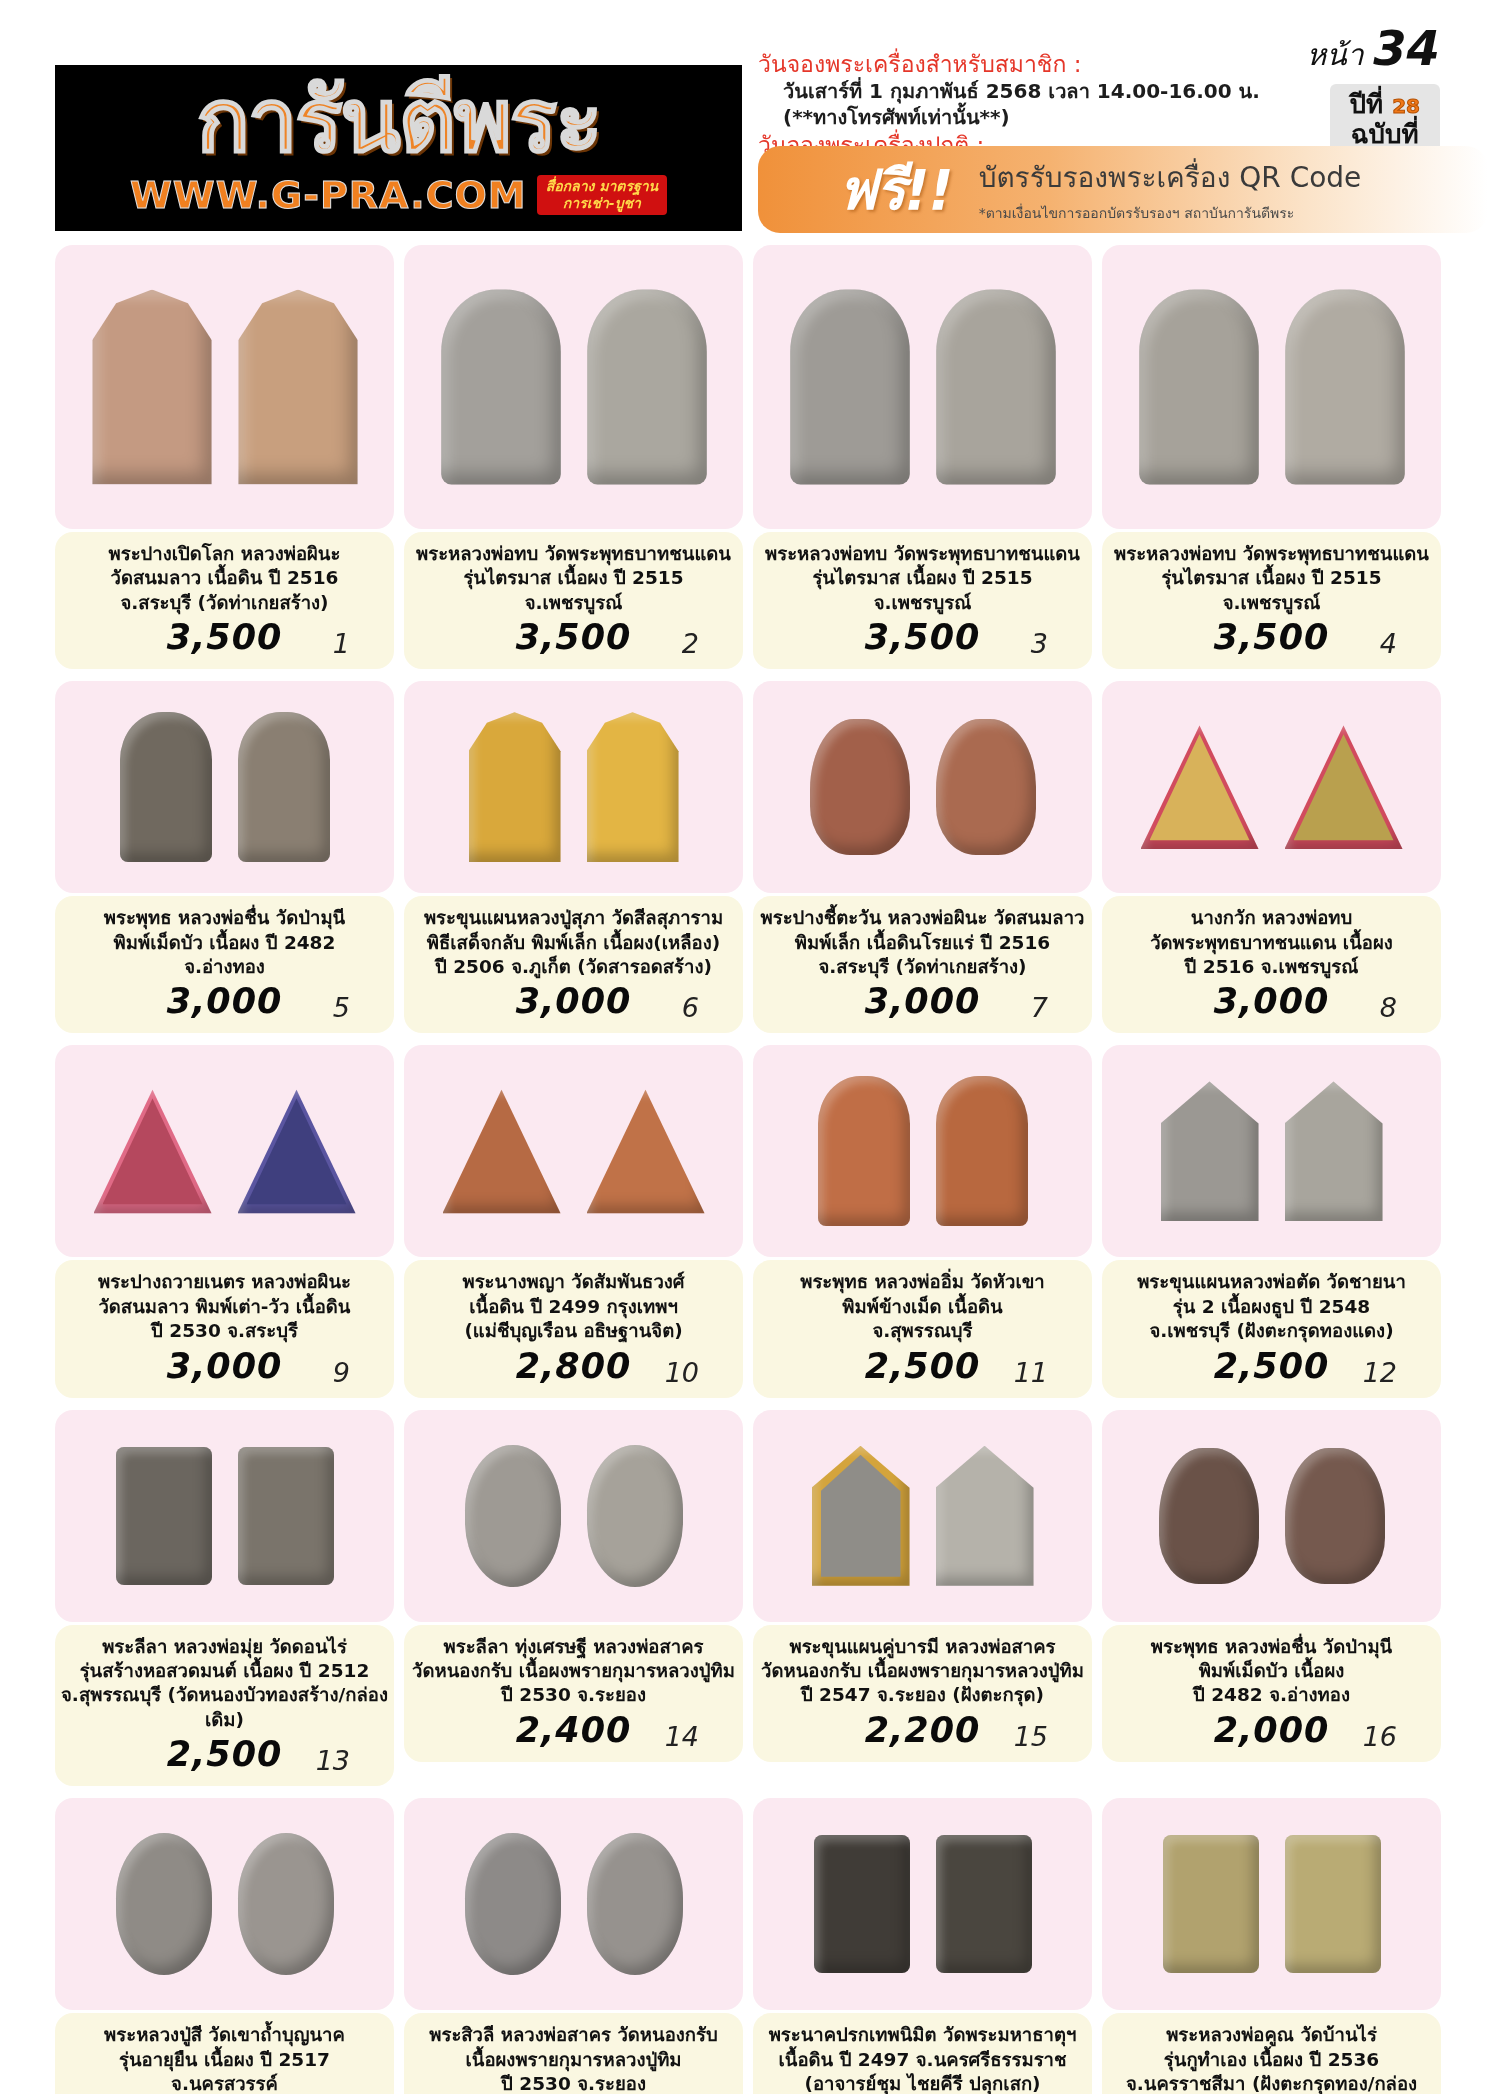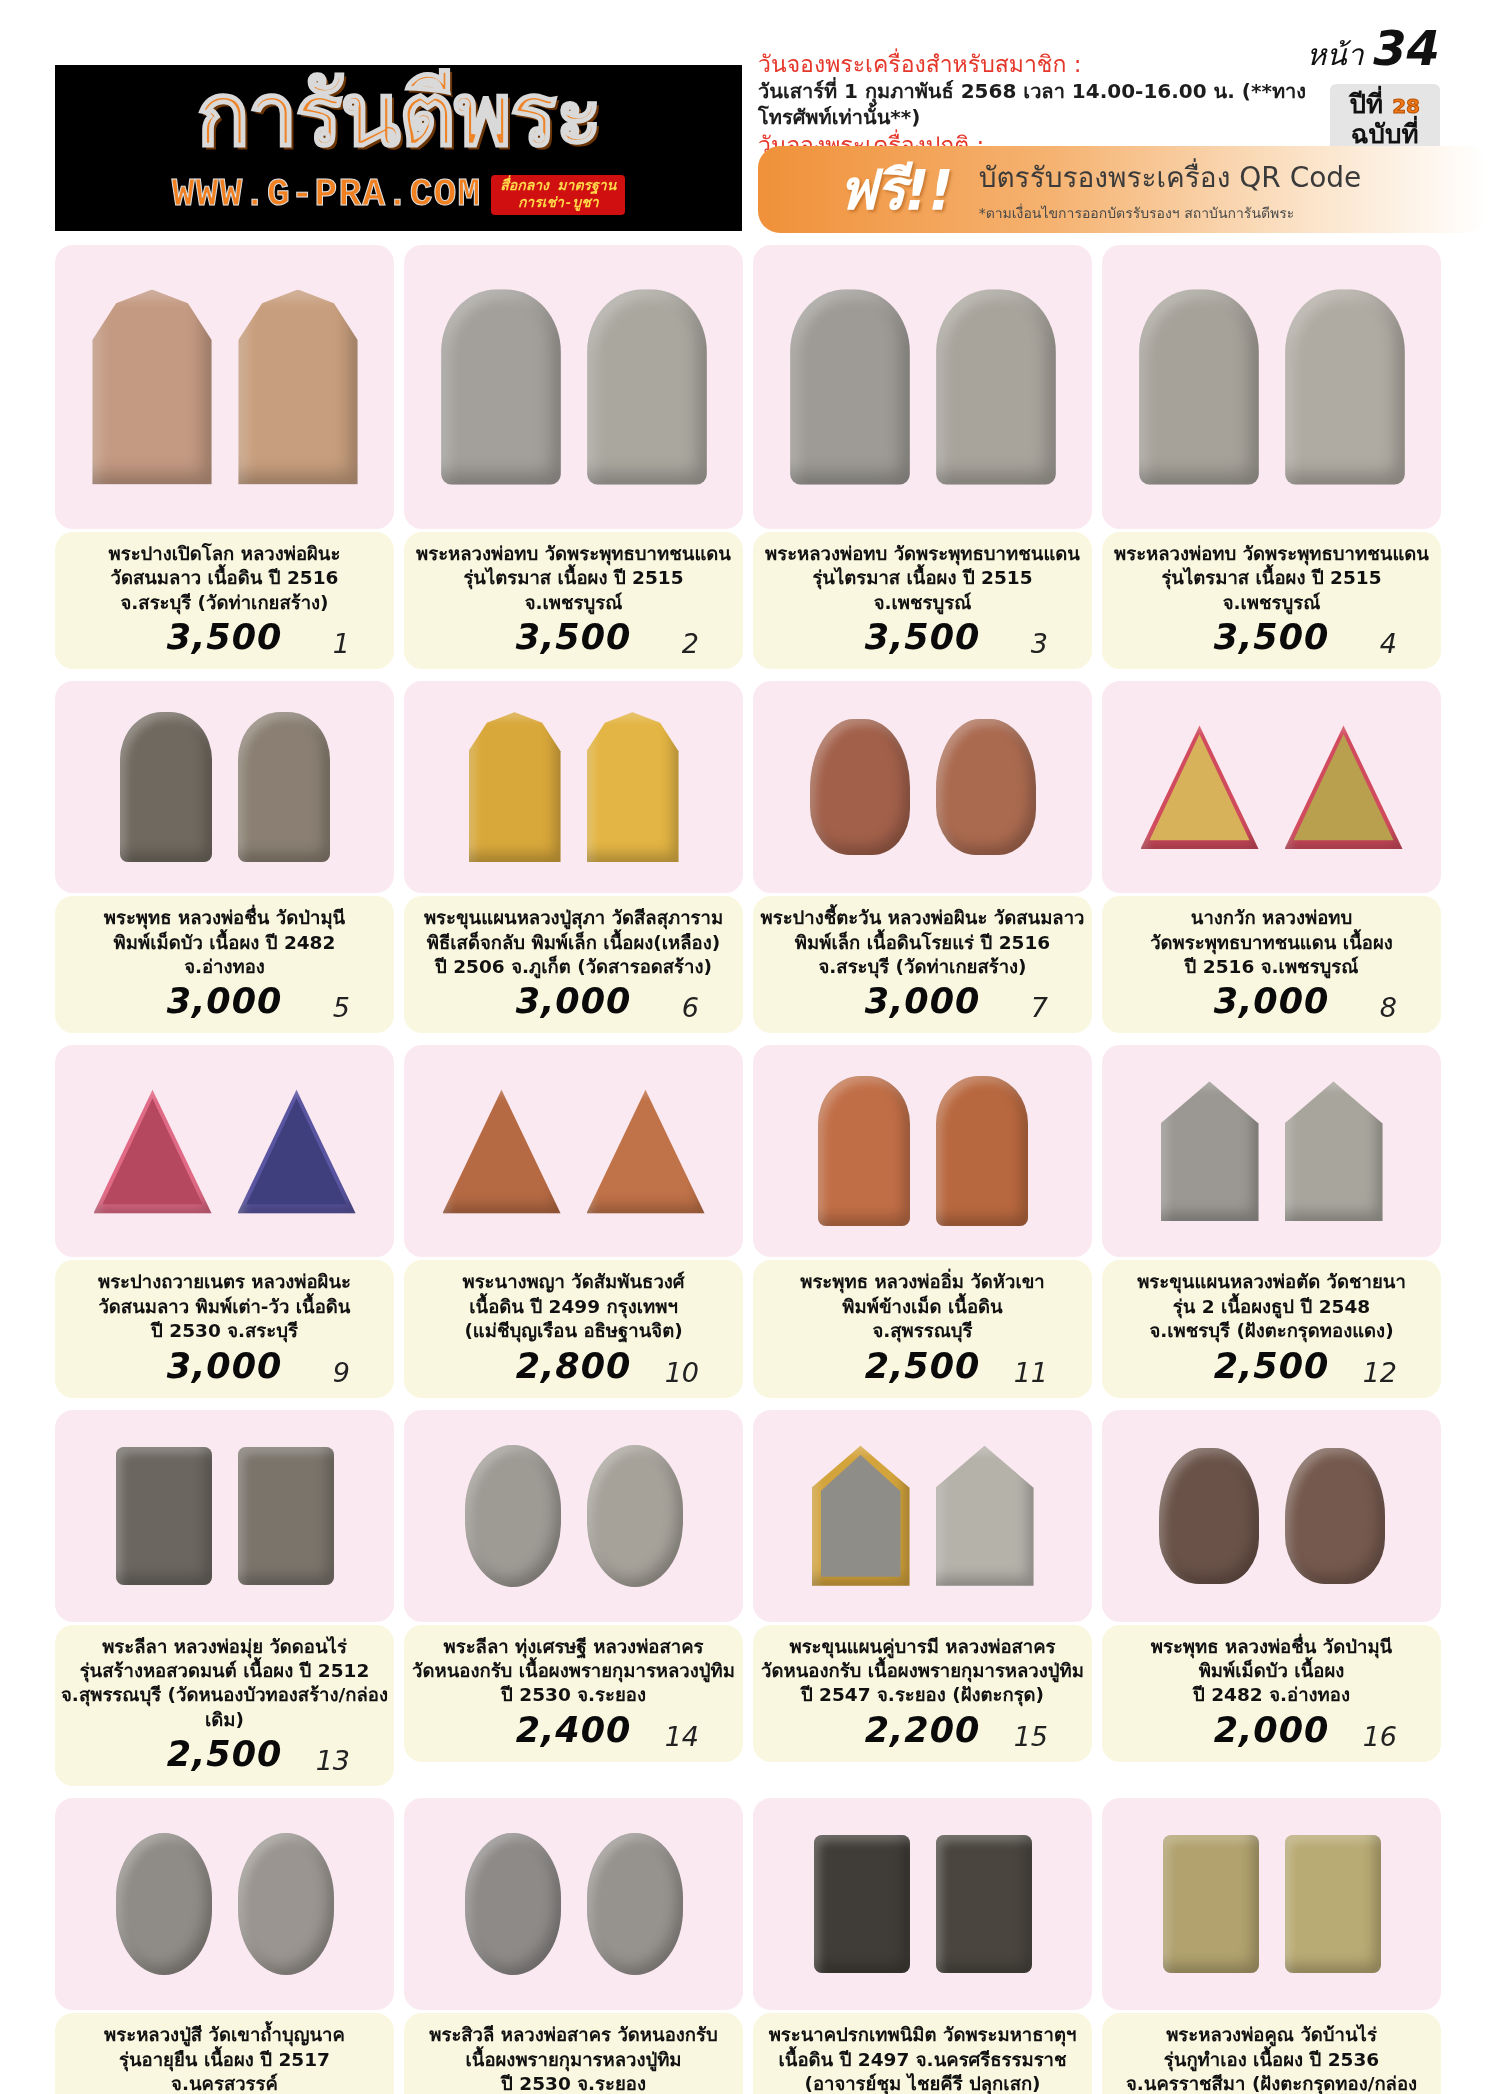--- a/index.html
+++ b/index.html
@@ -1,32 +1,32 @@
 <!DOCTYPE html>
 <html><head>
 <meta charset="utf-8">
 <style>
   * { margin:0; padding:0; box-sizing:border-box; }
   body { background:#888; font-family:"DejaVu Sans", sans-serif; }
   .page { position:relative; width:1496px; height:2094px; background:#ffffff; margin:0 auto; overflow:hidden; }
 
   
   .logo-box { position:absolute; left:55px; top:65px; width:687px; height:166px;
-              background:#000; display:flex; flex-direction:column; align-items:center; justify-content:center;font-family:Liberation Mono, monospace; }
+              background:#000; display:flex; flex-direction:column; align-items:center; justify-content:center; }
   .logo-title { font-size:88px; font-weight:bold; line-height:0.95; color:#ee8427;
                 -webkit-text-stroke:2px #d9d9d9; text-shadow:3px 3px 0 #6b3405; letter-spacing:-2px; }
   .logo-row { display:flex; align-items:center; gap:10px; margin-top:10px; }
   .logo-url { font-size:38px; font-weight:bold; color:#f08020; -webkit-text-stroke:1px #e0e0e0; letter-spacing:1px; }
   .logo-tag { background:#d01010; border-radius:4px; padding:3px 9px; text-align:center;
               font-size:14px; font-weight:bold; font-style:italic; color:#ffd94a; line-height:1.2; }
   .logo-tag span { display:block; }
 
   .booking { position:absolute; left:758px; top:50px; width:560px; line-height:1.28; }
   .bk-label { color:#e5372a; font-weight:normal; font-size:23px; }
-  .bk-detail { color:#1d1d1d; font-size:20px; font-weight:bold; }
+  .bk-detail { color:#1d1d1d; font-size:20px; font-weight:bold;margin-left:25px; }
 
   .page-info { position:absolute; right:56px; top:20px; text-align:right; }
   .page-no { font-style:italic; font-size:30px; color:#111; }
   .page-no .big { font-size:48px; font-weight:bold; }
   .issue-box { display:inline-block; background:#e5e5e5; border-radius:6px; margin-top:6px;
                padding:6px 12px 8px 12px; text-align:center; line-height:1.15; }
   .issue-box .yr { font-size:26px; font-weight:bold; color:#111; }
   .issue-box .yr .orange { color:#f07818; font-size:20px; -webkit-text-stroke:1px #b44f00; }
   .issue-box .iss-label { font-size:26px; font-weight:bold; color:#111; }
   .issue-box .iss-no { font-size:40px; font-weight:bold; color:#ef6cb4;

